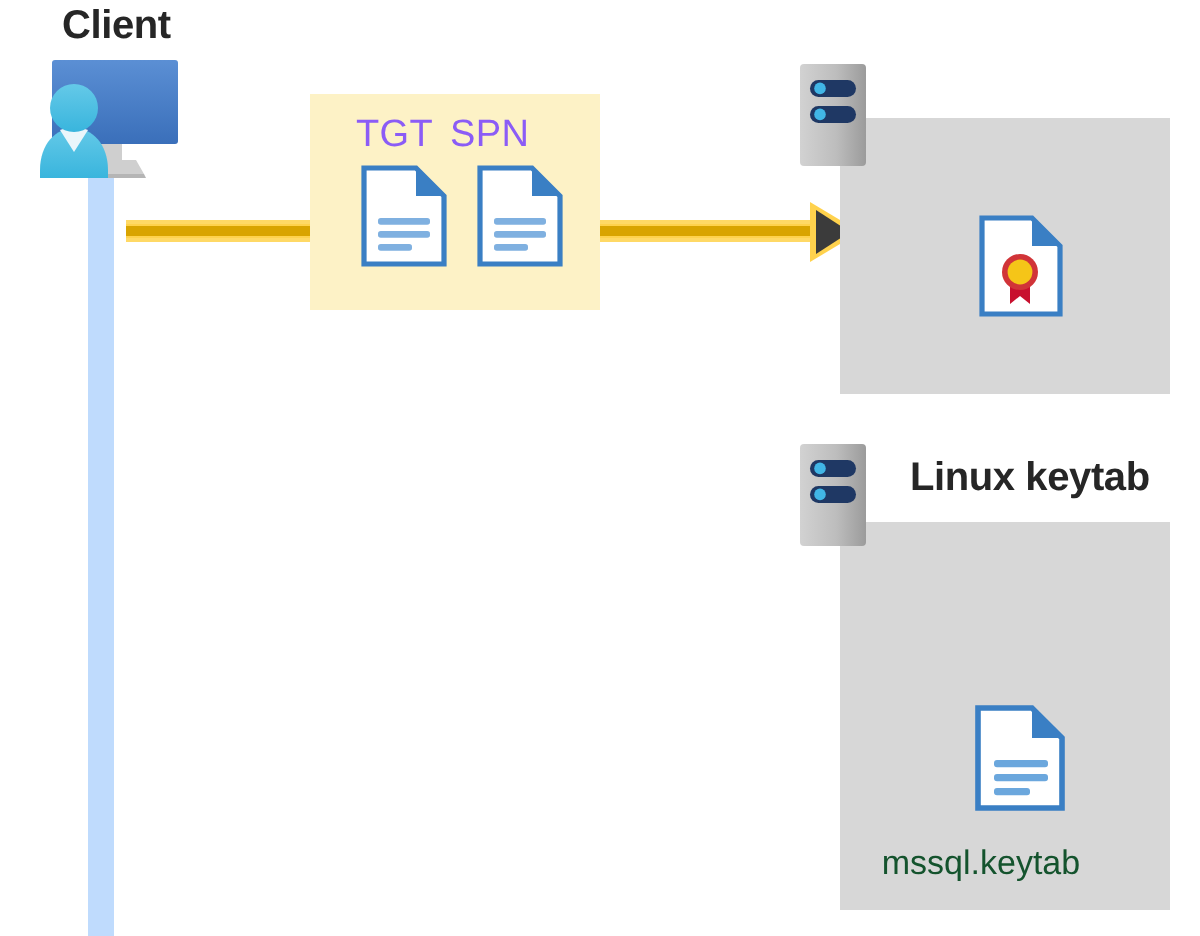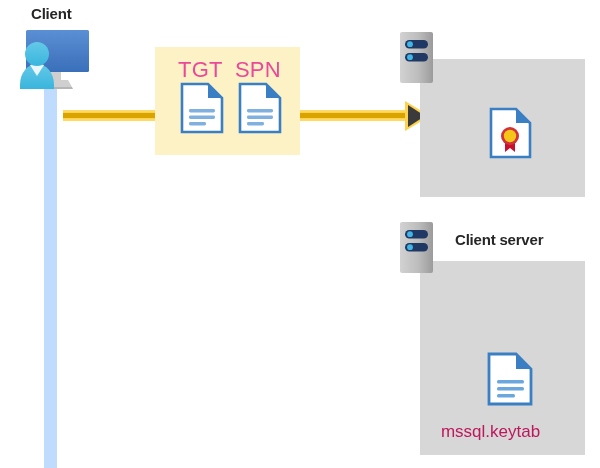--- a/index.html
+++ b/index.html
@@ -17,21 +17,21 @@
     background: #ffffff;
     overflow: hidden;
   }
 
   
   .abs { position: absolute; }
 
   .title-bold {
     font-weight: bold;
     color: #262626;
-    font-size: 15px;
+    font-size: 20px;
     line-height: 23px;
     letter-spacing: -0.2px;
     white-space: pre-line;
   }
 
   
   #client-title { left: 31px; top: 2px; }
 
   #client-vline {
     left: 44px;
@@ -43,26 +43,26 @@
 
   
   #tgt-spn-panel {
     left: 155px;
     top: 47px;
     width: 145px;
     height: 108px;
     background: #fdf2c6;
   }
   .ticket-label {
-    font-size: 22px;
-    color: #ec4899;
+    font-size: 19px;
+    color: #8b5cf6;
     letter-spacing: 0.2px;
   }
   #tgt-label { left: 178px; top: 57px; }
-  #spn-label { left: 235px; top: 57px; }
+  #spn-label { left: 225px; top: 57px; }
 
   
   #arrow-line {
     left: 63px;
     top: 110px;
     width: 347px;
     height: 11px;
     background: #ffd24d;
     box-sizing: border-box;
     border-top: 2px solid #ffd966;
@@ -101,21 +101,21 @@
   #cert-icon { left: 489px; top: 107px; }
   #sql-icon  { left: 488px; top: 283px; }
   #keytab-icon { left: 487px; top: 352px; }
 
   #keytab-label {
     left: 420px;
     top: 422px;
     width: 141px;
     text-align: center;
     font-size: 17px;
-    color: #be185d;
+    color: #14532d;
   }
 
   #tgt-doc { left: 180px; top: 82px; }
   #spn-doc { left: 238px; top: 82px; }
 </style>
 </head>
 <body>
 
 <div id="canvas">
 
@@ -213,21 +213,21 @@
 
       <path d="M16 31 l0 14 l5 -4 l5 4 l0 -14 z" fill="#c8102e"></path>
 
       <circle cx="21" cy="29" r="9" fill="#d13438"></circle>
       <circle cx="21" cy="29" r="6.2" fill="#f5c518"></circle>
     </svg>
   </div>
 
   <div class="abs panel-box" id="linux-panel"></div>
 
-  <div class="abs title-bold" id="linux-title">Client server</div>
+  <div class="abs title-bold" id="linux-title">Linux keytab</div>
 
   <div class="abs server-tower" id="linux-tower">
     <svg width="33" height="51" viewBox="0 0 33 51">
       <rect x="0" y="0" width="33" height="51" rx="2" fill="url(#twrGrad)"></rect>
       <rect x="5" y="8" width="23" height="8.5" rx="4.25" fill="#1f3864"></rect>
       <circle cx="10" cy="12.2" r="2.9" fill="#41b6e6"></circle>
       <rect x="5" y="21" width="23" height="8.5" rx="4.25" fill="#1f3864"></rect>
       <circle cx="10" cy="25.2" r="2.9" fill="#41b6e6"></circle>
     </svg>
   </div>

